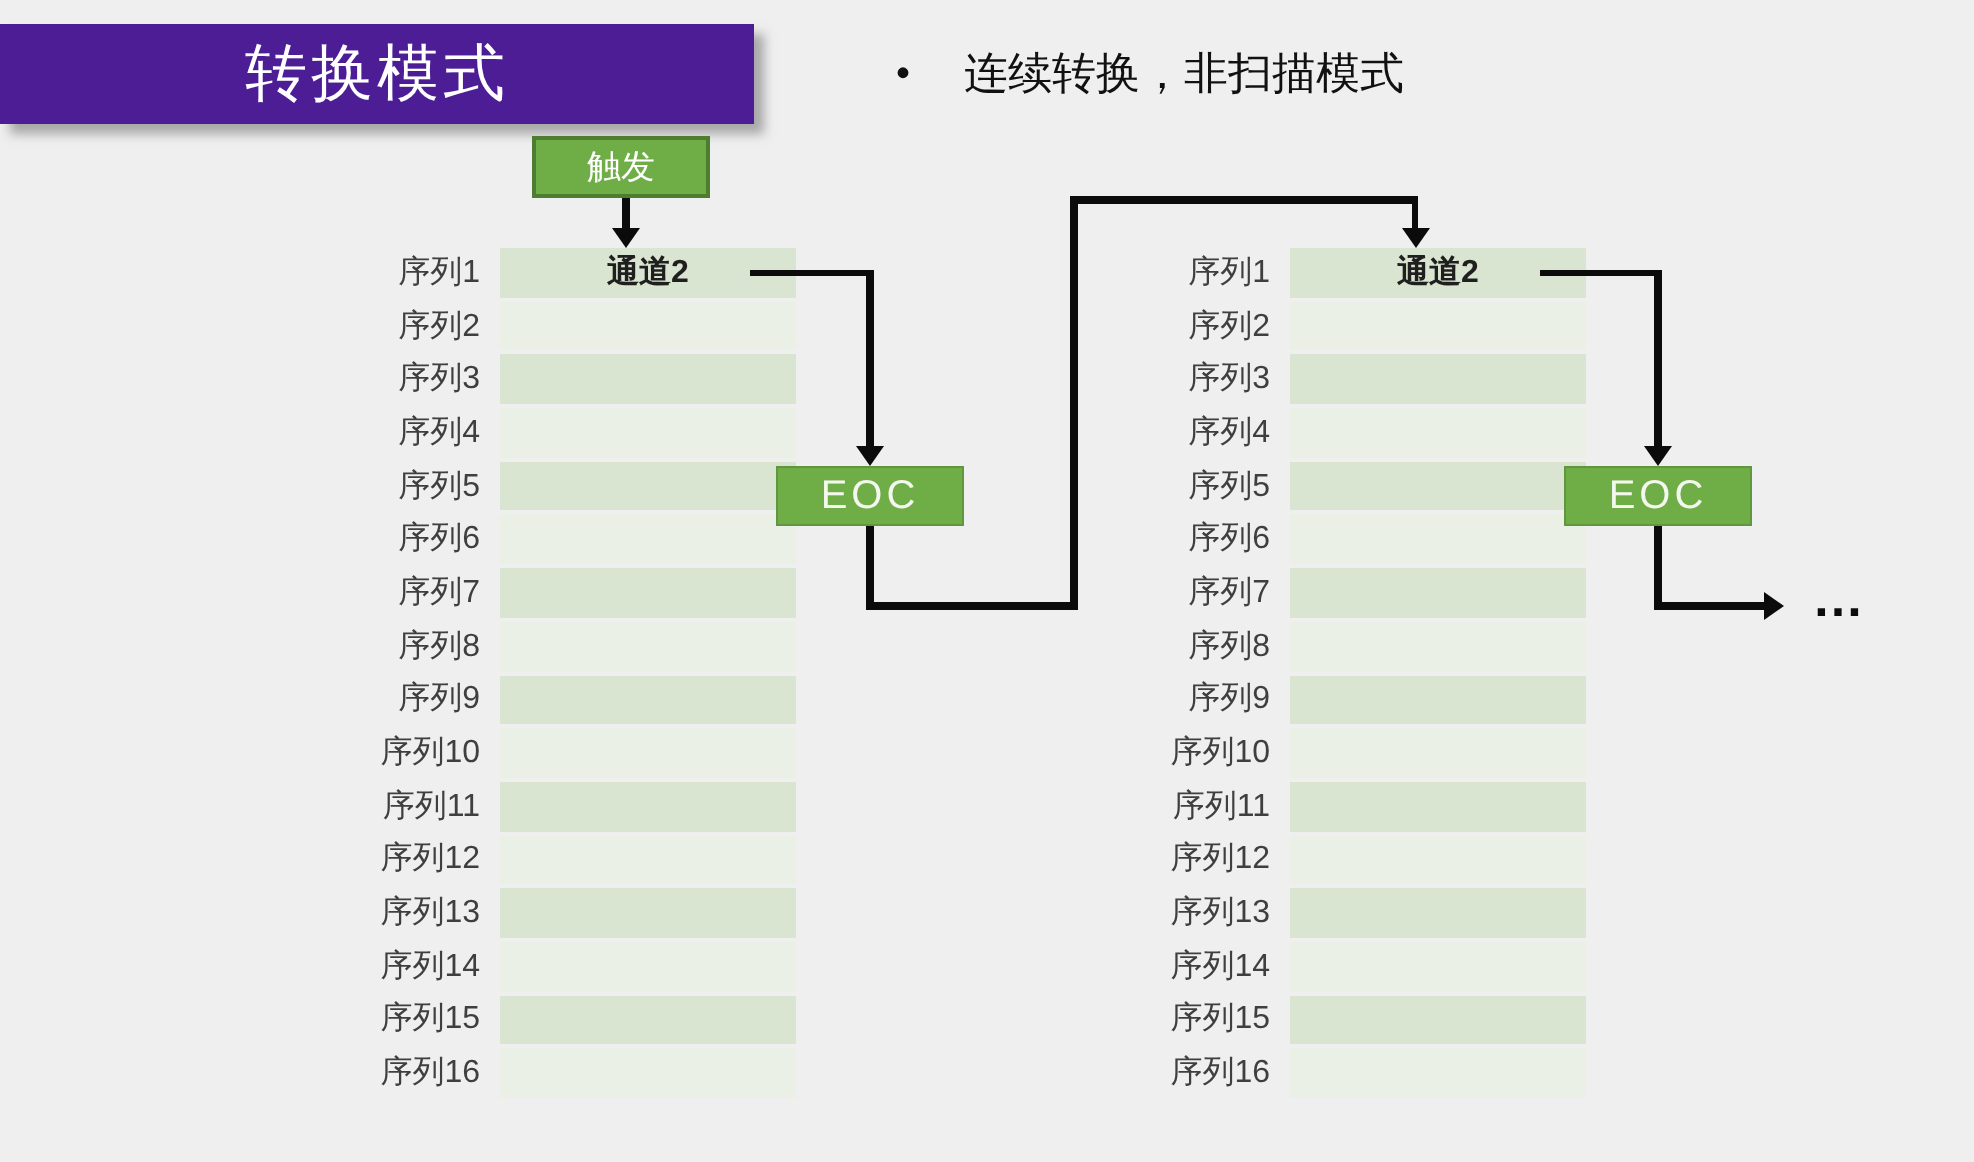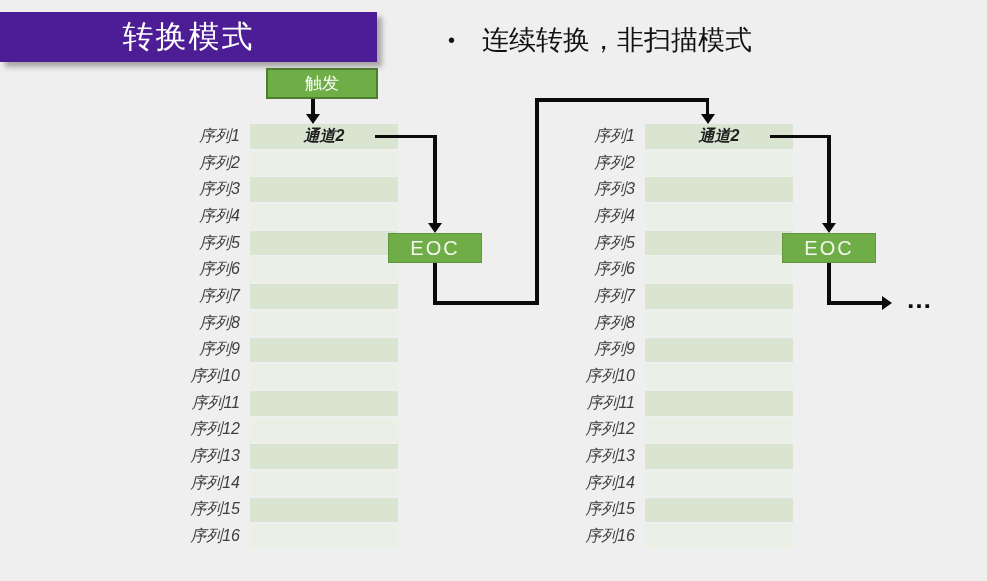--- a/index.html
+++ b/index.html
@@ -15,46 +15,46 @@
     font-size:31px; letter-spacing:2px;
     box-shadow:5px 5px 5px rgba(110,110,110,0.55);
   }
 
   
   .bullet-line {
     position:absolute; left:448px; top:22px;
     display:flex; align-items:center; color:#111111;
   }
   .bullet-line .marker { font-size:20px; margin-right:27px; }
-  .bullet-line .txt { font-size:27px; }
+  .bullet-line .txt { font-size:22px; }
 
   
   .seq-table { position:absolute; top:124px; }
   .seq-table.left { left:185px; }
   .seq-table.right { left:580px; }
-  .seq-row { display:flex; align-items:center; height:24.7px; margin-bottom:2px;font-style:italic; }
+  .seq-row { display:flex; align-items:center; height:24.7px; margin-bottom:2px; }
   .seq-lbl {
     width:55px; text-align:right; margin-right:10px;
     font-size:16px; color:#3f3f3f; white-space:nowrap;
   }
   .seq-cell {
     width:148px; height:24.7px;
     display:flex; align-items:center; justify-content:center;
   }
   .seq-cell.dark { background:#d9e5d0; }
   .seq-cell.light { background:#eaf0e6; }
   .seq-cell .channel { font-size:16px; font-weight:bold; color:#1f1f1f; }
 
   
   .green-box {
     position:absolute; background:#6fad47;
     display:flex; align-items:center; justify-content:center;
     color:#ffffff;
   }
-  .trigger-box { left:266px; top:68px; width:112px; height:31px; border:2px solid #4e7d31; font-size:17px; }
+  .trigger-box { left:266px; top:68px; width:89px; height:31px; border:2px solid #4e7d31; font-size:17px; }
   .eoc-box { width:94px; height:30px; border:1px solid #5f963e; font-size:20px; letter-spacing:2px; color:#f3f7ee; }
   .eoc-left  { left:388px; top:233px; }
   .eoc-right { left:782px; top:233px; }
 
   
   .h-line, .v-line { position:absolute; background:#0b0b0b; }
   .h-line { height:3.5px; }
   .v-line { width:3.5px; }
   .arrow-down {
     position:absolute; width:0; height:0;

